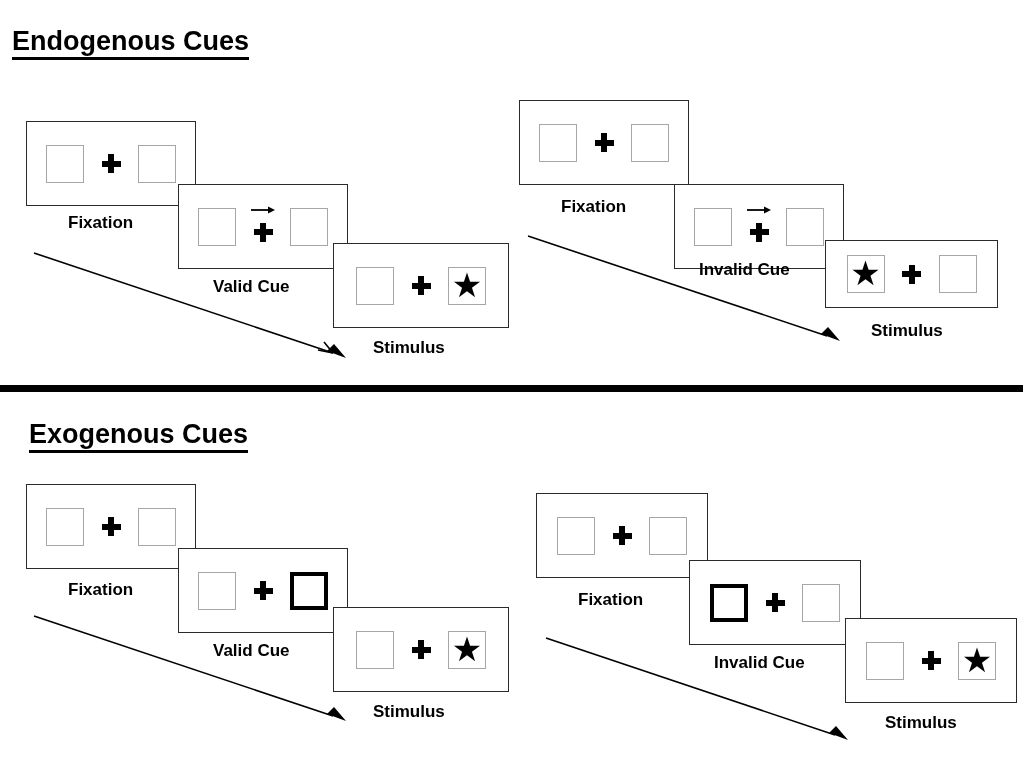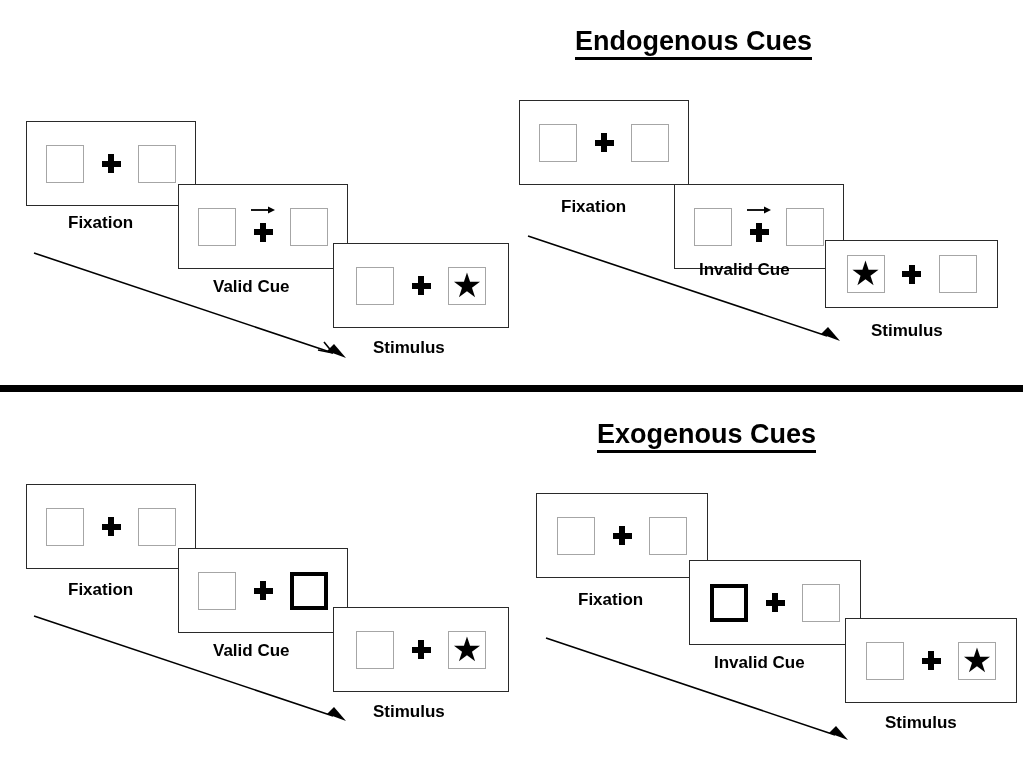--- a/index.html
+++ b/index.html
@@ -19,25 +19,26 @@
     position: absolute;
     left: 0; top: 0;
     width: 1023px;
     height: 767px;
   }
 
   
   .section-title {
     position: absolute;
     width: 812px;
-    text-align: right;
+    text-align: left;
     font-size: 27px;
     font-weight: bold;
     letter-spacing: 0px;
     color: #000;
+    margin-left: 12px;
   }
   .section-title span {
     border-bottom: 3px solid #000;
     padding-bottom: 1px;
   }
 
   
   .divider {
     position: absolute;
     left: 0;
@@ -236,21 +237,21 @@
       <div class="center-col">
         <div class="plus"></div>
       </div>
       <div class="sqbox"></div>
     </div>
   </div>
   <div class="stage-label" style="left:871px; top:321px;">Stimulus</div>
 
   <div class="divider" style="top:385px;"></div>
 
-  <div class="section-title" style="left:4px; top:419px;">
+  <div class="section-title" style="left:17px; top:419px;">
     <span>Exogenous Cues</span>
   </div>
 
   <svg class="time-arrow" style="left:28px; top:608px;" width="330" height="125" viewBox="0 0 330 125">
     <line x1="6" y1="8" x2="305" y2="108" stroke="#000" stroke-width="1.6"></line>
     <path d="M 318 113 L 299 106 L 306 99 Z" fill="#000"></path>
   </svg>
 
   <div class="panel" style="left:26px; top:484px; width:170px; height:85px;">
     <div class="panel-inner">

